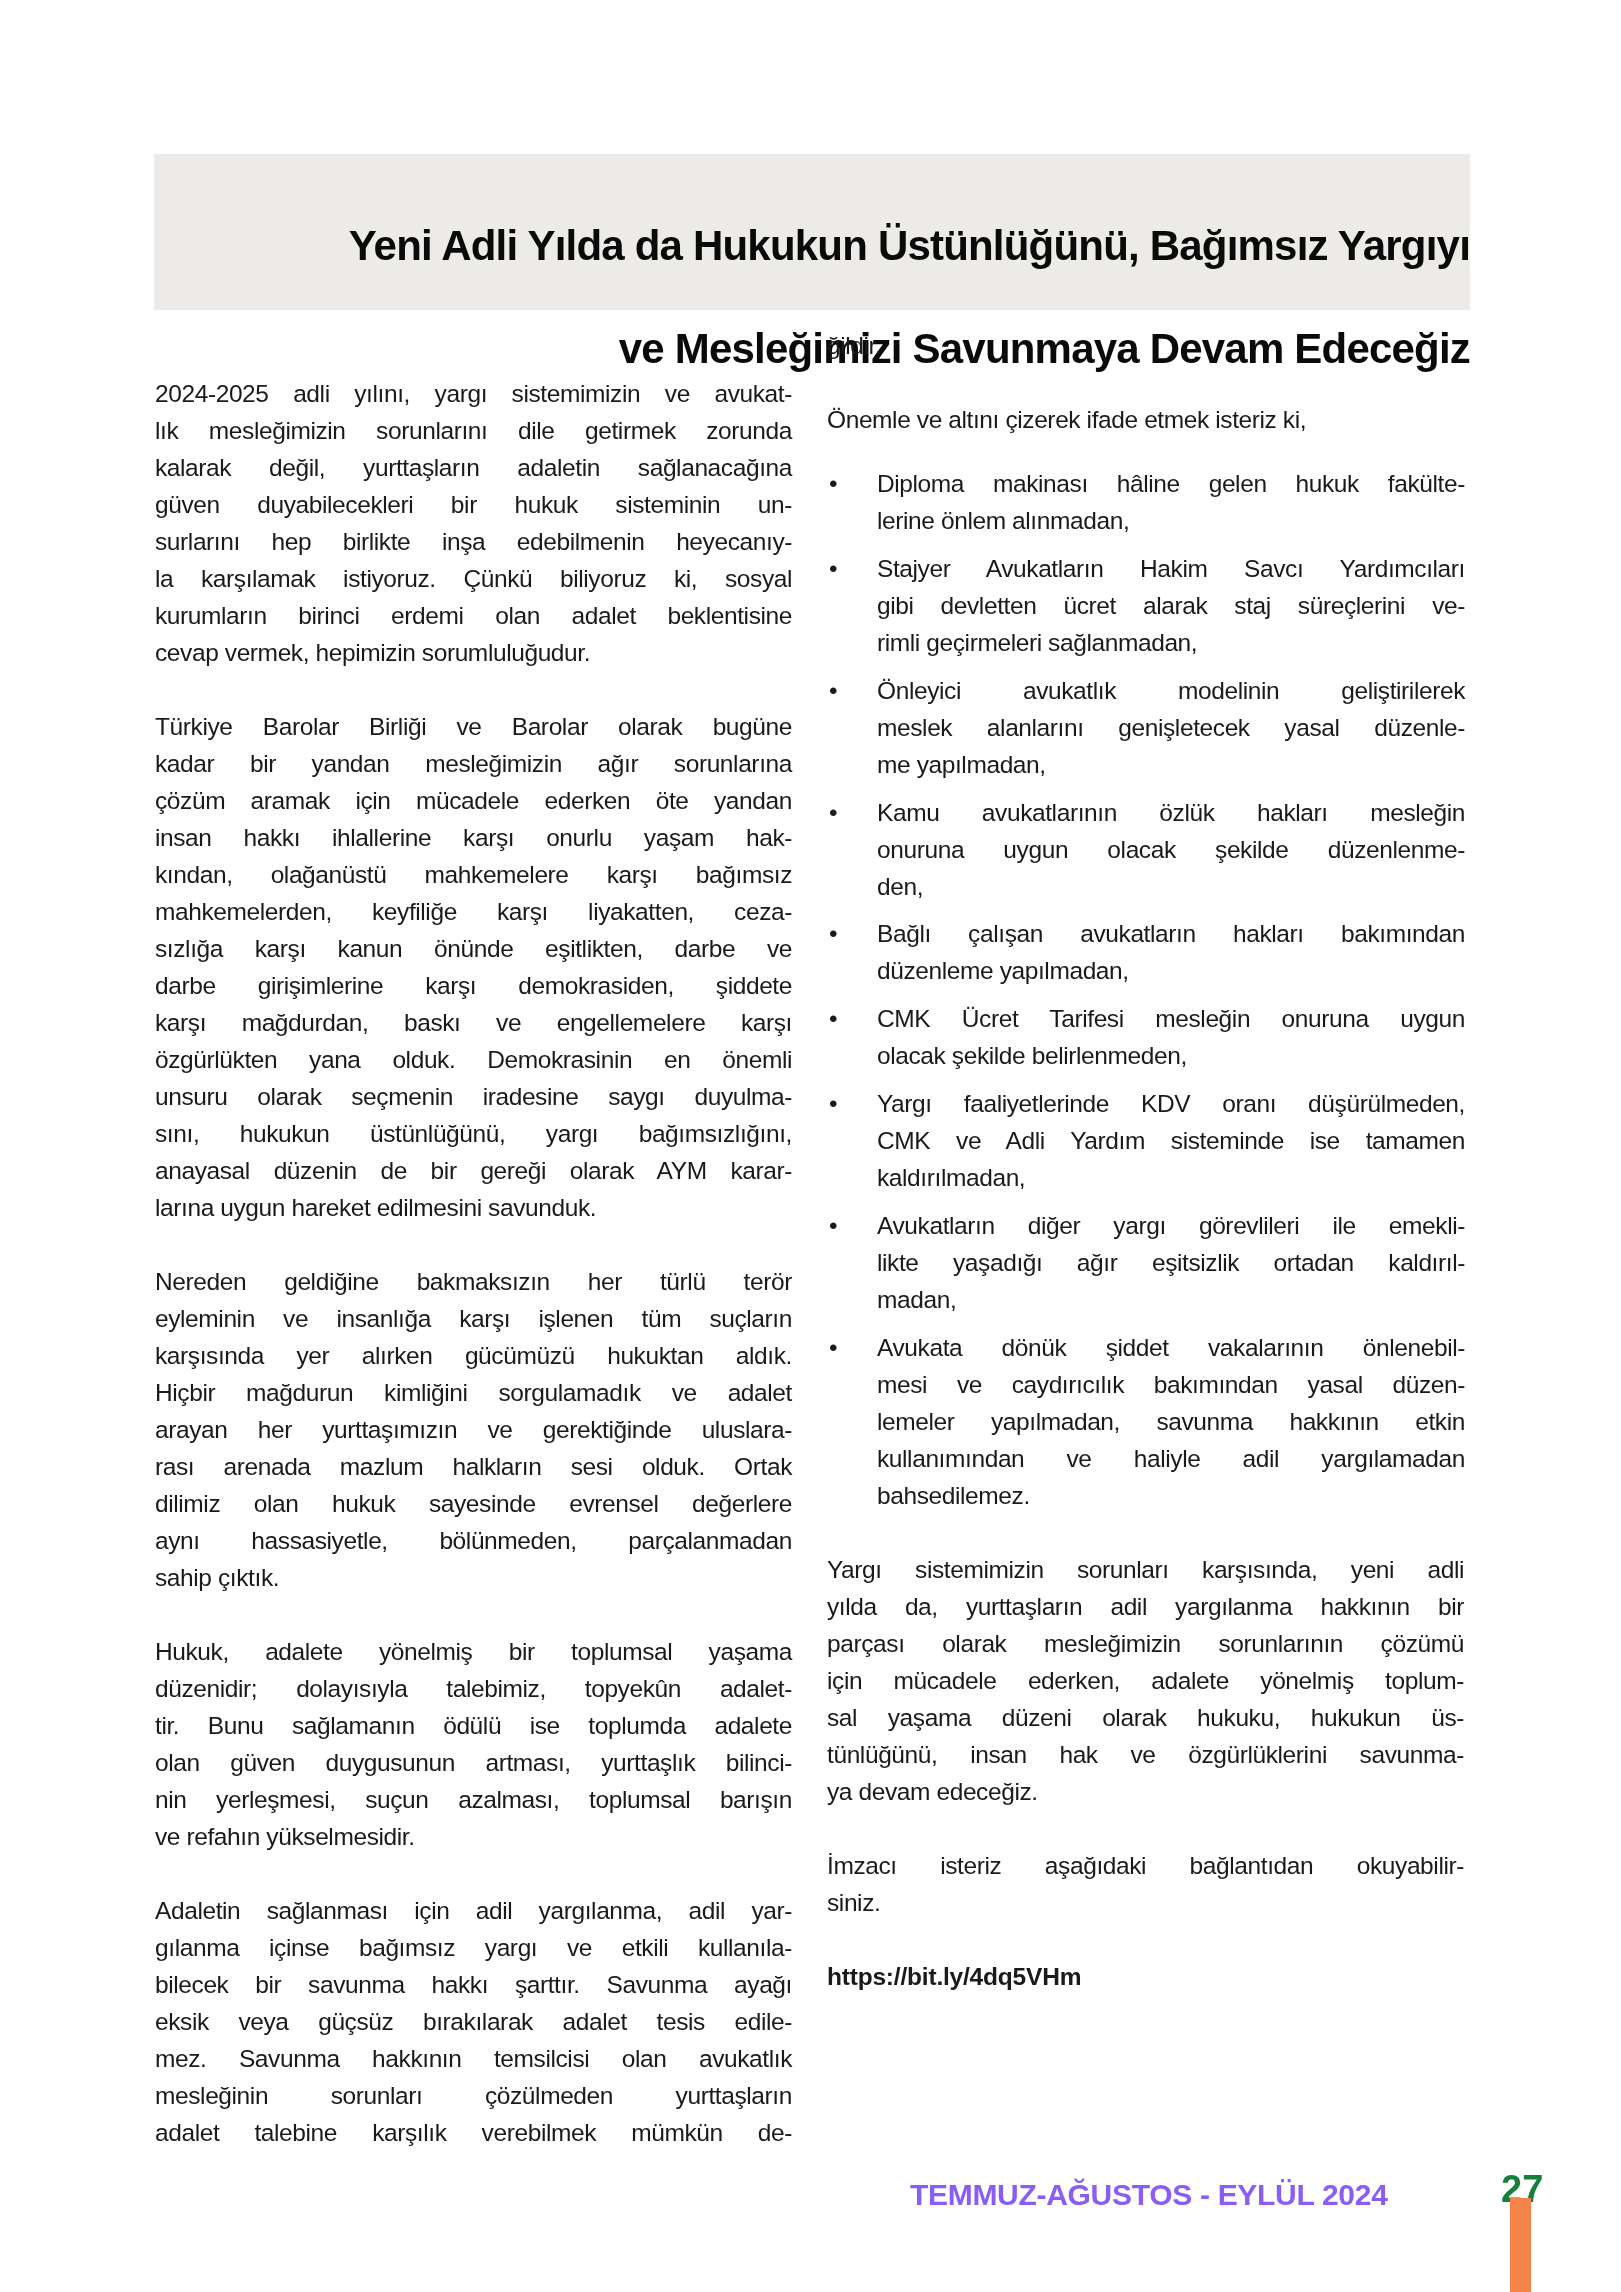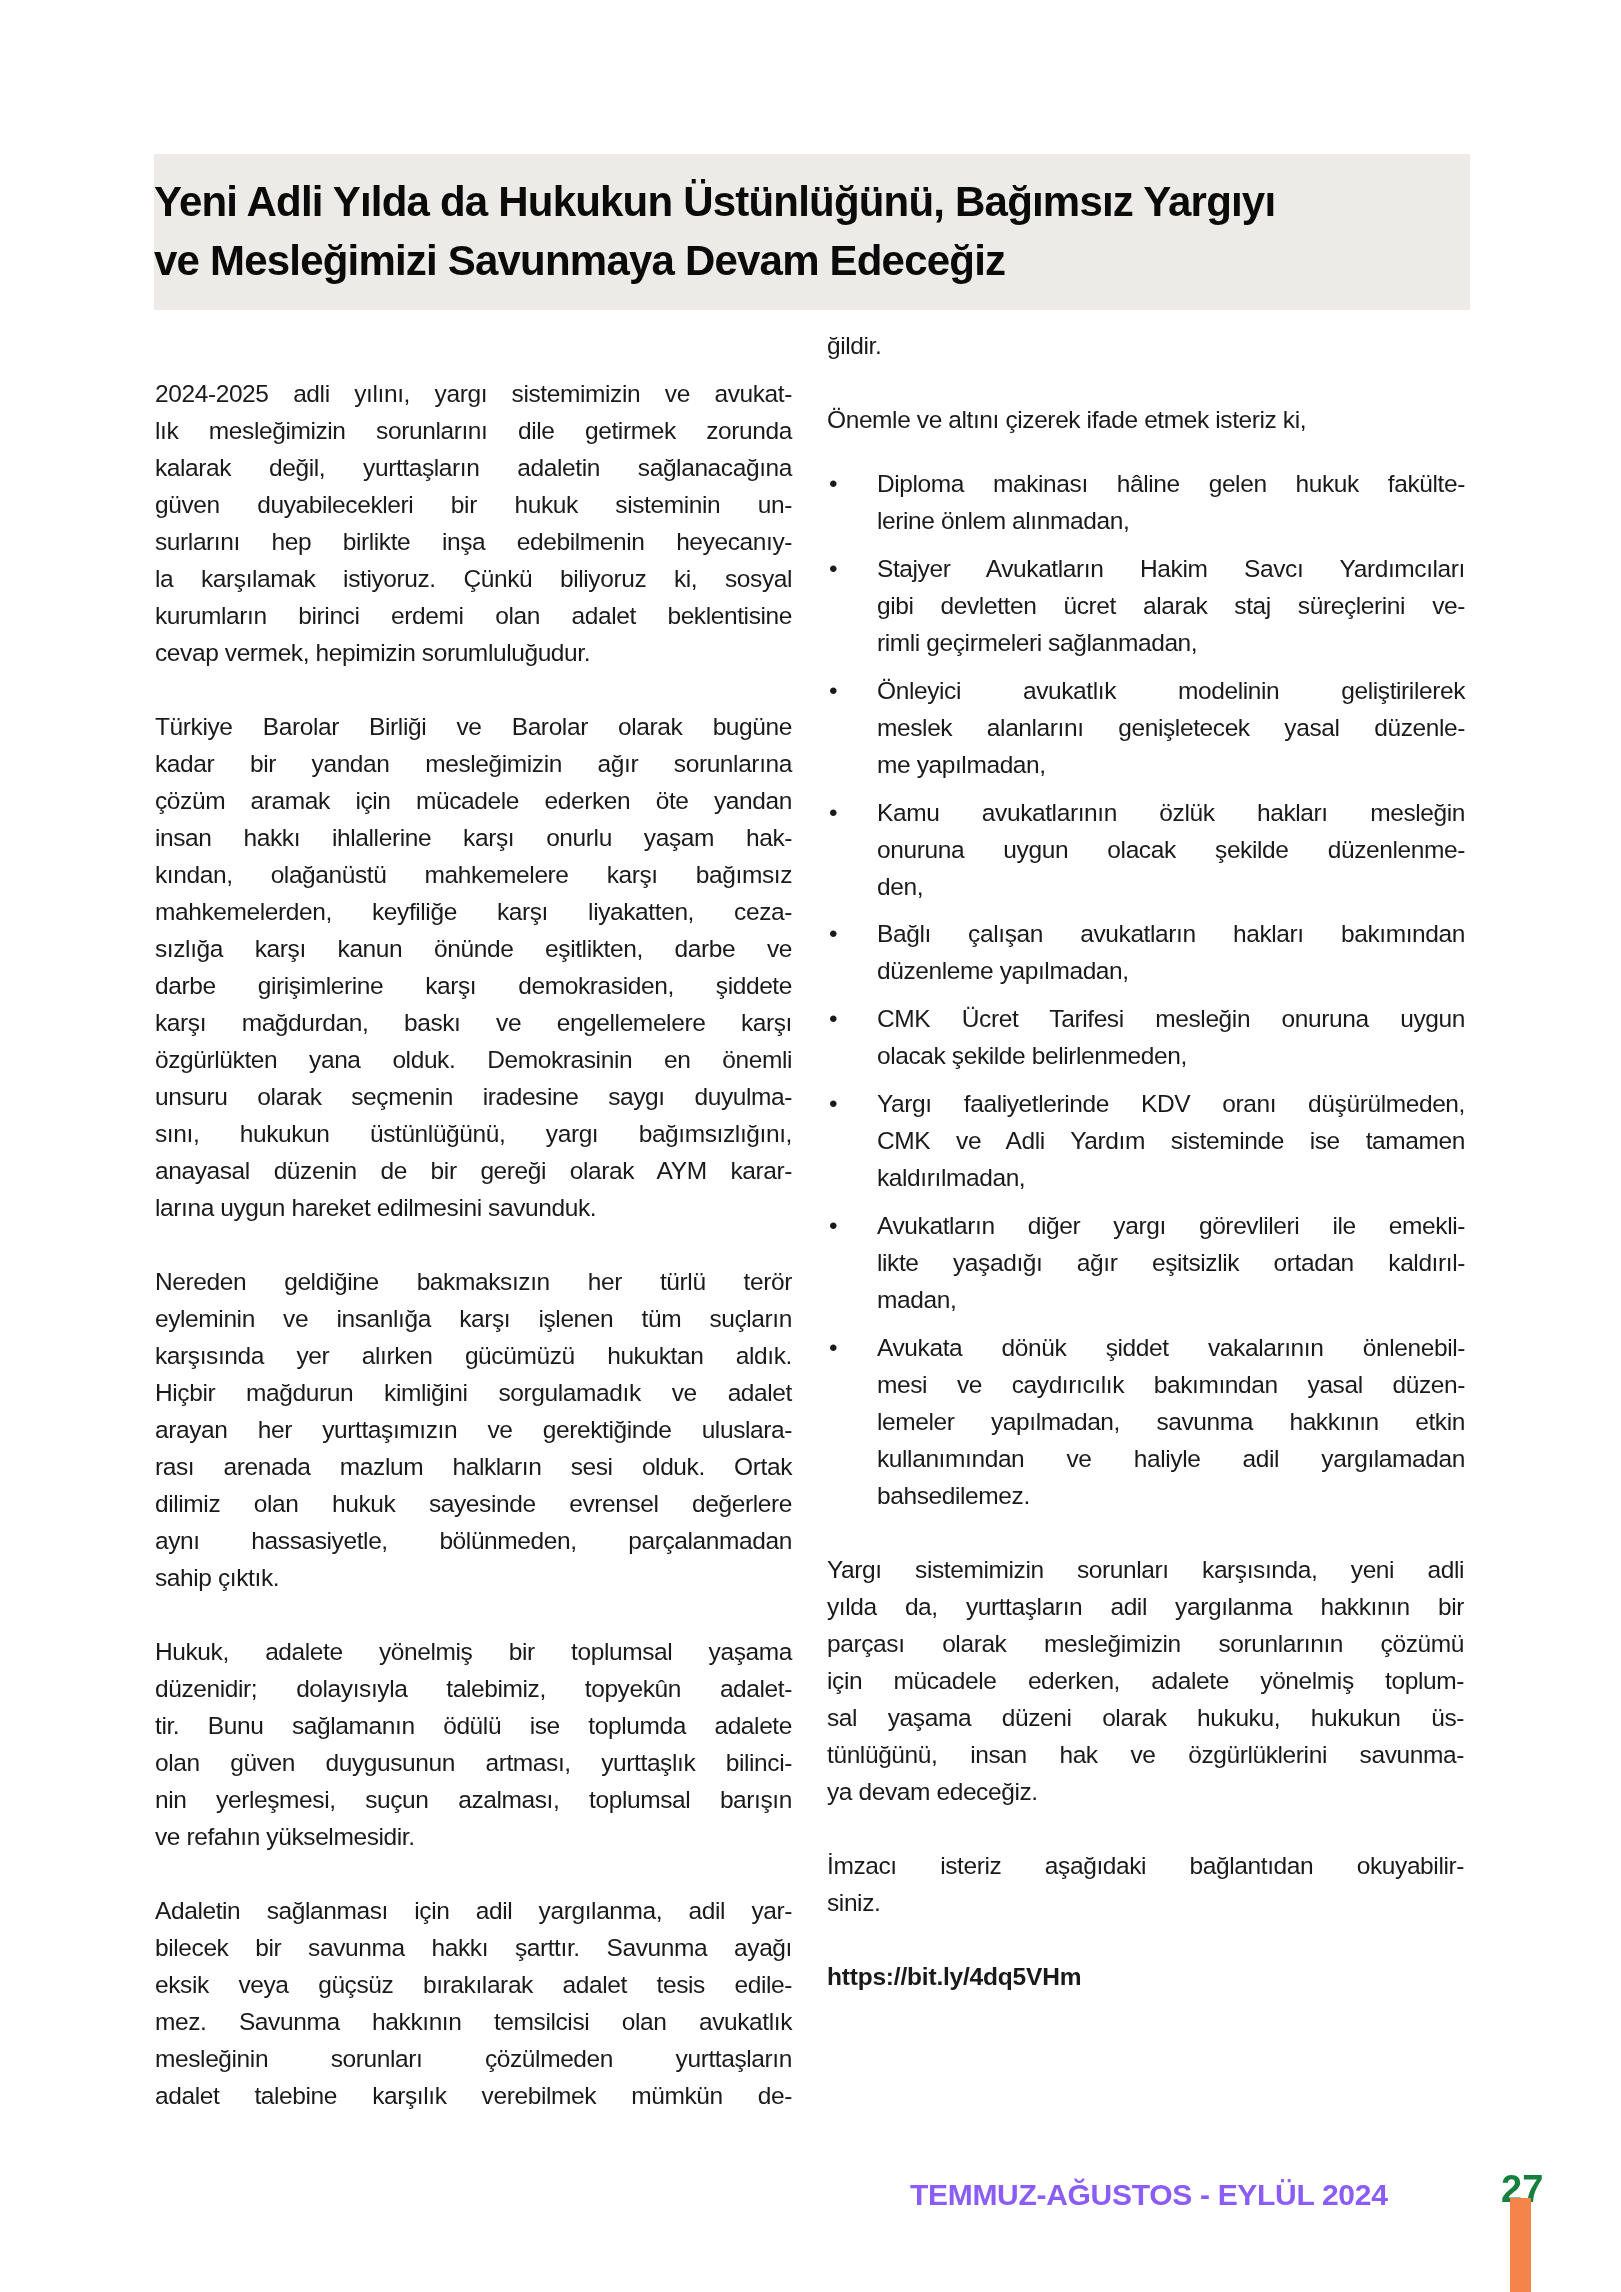--- a/index.html
+++ b/index.html
@@ -1,21 +1,21 @@
 <!DOCTYPE html>
 <html><head>
 <meta charset="utf-8">
 <style>
   html, body { margin:0; padding:0; background:#ffffff; }
   body { width:1621px; height:2293px; position:relative; overflow:hidden;
          font-family:"Liberation Sans", "DejaVu Sans", sans-serif; color:#1a1a1a; }
   .title-box { position:absolute; left:154px; top:154px; width:1316px; height:156px;
                background:#edebe8; box-sizing:border-box; padding-top:17.6px; }
-  .title-line { display:block; text-align:left; font-weight:bold; font-size:42px;
-                line-height:59px; color:#0a0a0a; letter-spacing:-0.8px; }
+  .title-line { display:block; text-align:right; font-weight:bold; font-size:42px;
+                line-height:59px; color:#0a0a0a; letter-spacing:-0.8px;margin-top:44px; }
   .col { position:absolute; top:327px; width:637px; }
   .col-left { left:155px;margin-top:48px; }
   .col-right { left:827px; }
   .para { margin:0 0 37px 0; }
   .line { display:block; height:37px; line-height:37px; font-size:24.5px;
           letter-spacing:-0.4px; white-space:nowrap; text-align:justify;
           text-align-last:justify; overflow:visible; }
   .line.last { text-align-last:left; }
   .bullets { margin:-9.8px 0 37px 0; padding:0; list-style:none; }
   .bullet-item { position:relative; padding-left:50px; margin:0 0 10.8px 0; }
@@ -77,20 +77,21 @@
   <div class="para">
       <span class="line">Hukuk, adalete yönelmiş bir toplumsal yaşama</span>
       <span class="line">düzenidir; dolayısıyla talebimiz, topyekûn adalet-</span>
       <span class="line">tir. Bunu sağlamanın ödülü ise toplumda adalete</span>
       <span class="line">olan güven duygusunun artması, yurttaşlık bilinci-</span>
       <span class="line">nin yerleşmesi, suçun azalması, toplumsal barışın</span>
       <span class="line last">ve refahın yükselmesidir.</span>
     </div>
   <div class="para">
       <span class="line">Adaletin sağlanması için adil yargılanma, adil yar-</span>
+      <span class="line">gılanma içinse bağımsız yargı ve etkili kullanıla-</span>
       <span class="line">bilecek bir savunma hakkı şarttır. Savunma ayağı</span>
       <span class="line">eksik veya güçsüz bırakılarak adalet tesis edile-</span>
       <span class="line">mez. Savunma hakkının temsilcisi olan avukatlık</span>
       <span class="line">mesleğinin sorunları çözülmeden yurttaşların</span>
       <span class="line">adalet talebine karşılık verebilmek mümkün de-</span>
     </div>
 </div>
 
 <div class="col col-right">
   <div class="para">

